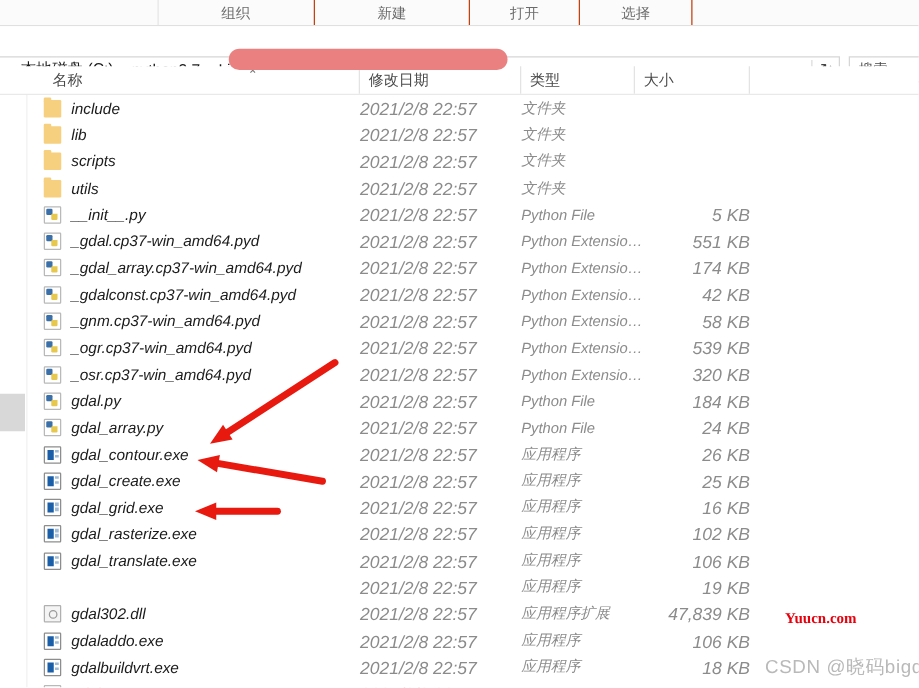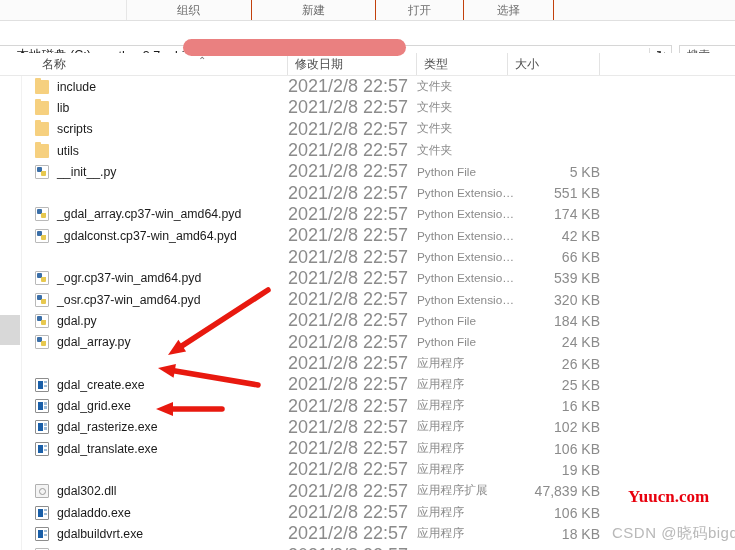--- a/index.html
+++ b/index.html
@@ -163,40 +163,41 @@
     background: #e9e9e9;
   }
 
   
   .filelist {
     position: absolute;
     left: 0; top: 76px;
     width: 735px;
     height: 474px;
     overflow: hidden;
+    font-style: italic;
   }
   .row {
     position: relative;
     height: 21.3px;
     display: flex;
     align-items: center;
     font-size: 12.3px;
     color: #1b1b1b;
   }
   .cell-name {
     position: absolute;
     left: 35px;
     display: flex;
     align-items: center;
     white-space: nowrap;
   }
   .cell-date {
     position: absolute;
     left: 288px;
-    font-size: 18px;
+    font-size: 14px;
     color: #8b8b8b;
     white-space: nowrap;
   }
   .cell-type {
     position: absolute;
     left: 417px;
     font-size: 11.8px;
     color: #8b8b8b;
     white-space: nowrap;
   }
@@ -319,21 +320,21 @@
     width: 735px; height: 550px;
     pointer-events: none;
     z-index: 60;
   }
 
   
   .wm-red {
     position: absolute;
     left: 628px; top: 487px;
     font-family: "Liberation Serif", "DejaVu Serif", serif;
-    font-size: 17px;
+    font-size: 12px;
     font-weight: bold;
     color: #e8000d;
     white-space: nowrap;
     z-index: 70;
   }
   .wm-csdn {
     position: absolute;
     left: 612px; top: 524px;
     font-size: 15px;
     color: #b9b9b9;
@@ -448,20 +449,24 @@
     <div class="row">
       <div class="cell-name">
         <span class="icon ic-py"></span>
         <span class="iname">__init__.py</span>
       </div>
       <div class="cell-date">2021/2/8 22:57</div>
       <div class="cell-type">Python File</div>
       <div class="cell-size">5 KB</div>
     </div>
     <div class="row">
+      <div class="cell-name">
+        <span class="icon ic-py"></span>
+        <span class="iname">_gdal.cp37-win_amd64.pyd</span>
+      </div>
       <div class="cell-date">2021/2/8 22:57</div>
       <div class="cell-type">Python Extensio…</div>
       <div class="cell-size">551 KB</div>
     </div>
     <div class="row">
       <div class="cell-name">
         <span class="icon ic-py"></span>
         <span class="iname">_gdal_array.cp37-win_amd64.pyd</span>
       </div>
       <div class="cell-date">2021/2/8 22:57</div>
@@ -471,23 +476,27 @@
     <div class="row">
       <div class="cell-name">
         <span class="icon ic-py"></span>
         <span class="iname">_gdalconst.cp37-win_amd64.pyd</span>
       </div>
       <div class="cell-date">2021/2/8 22:57</div>
       <div class="cell-type">Python Extensio…</div>
       <div class="cell-size">42 KB</div>
     </div>
     <div class="row">
+      <div class="cell-name">
+        <span class="icon ic-py"></span>
+        <span class="iname">_gnm.cp37-win_amd64.pyd</span>
+      </div>
       <div class="cell-date">2021/2/8 22:57</div>
       <div class="cell-type">Python Extensio…</div>
-      <div class="cell-size">66 KB</div>
+      <div class="cell-size">58 KB</div>
     </div>
     <div class="row">
       <div class="cell-name">
         <span class="icon ic-py"></span>
         <span class="iname">_ogr.cp37-win_amd64.pyd</span>
       </div>
       <div class="cell-date">2021/2/8 22:57</div>
       <div class="cell-type">Python Extensio…</div>
       <div class="cell-size">539 KB</div>
     </div>
@@ -512,20 +521,24 @@
     <div class="row">
       <div class="cell-name">
         <span class="icon ic-py"></span>
         <span class="iname">gdal_array.py</span>
       </div>
       <div class="cell-date">2021/2/8 22:57</div>
       <div class="cell-type">Python File</div>
       <div class="cell-size">24 KB</div>
     </div>
     <div class="row">
+      <div class="cell-name">
+        <span class="icon ic-exe"></span>
+        <span class="iname">gdal_contour.exe</span>
+      </div>
       <div class="cell-date">2021/2/8 22:57</div>
       <div class="cell-type">应用程序</div>
       <div class="cell-size">26 KB</div>
     </div>
     <div class="row">
       <div class="cell-name">
         <span class="icon ic-exe"></span>
         <span class="iname">gdal_create.exe</span>
       </div>
       <div class="cell-date">2021/2/8 22:57</div>

